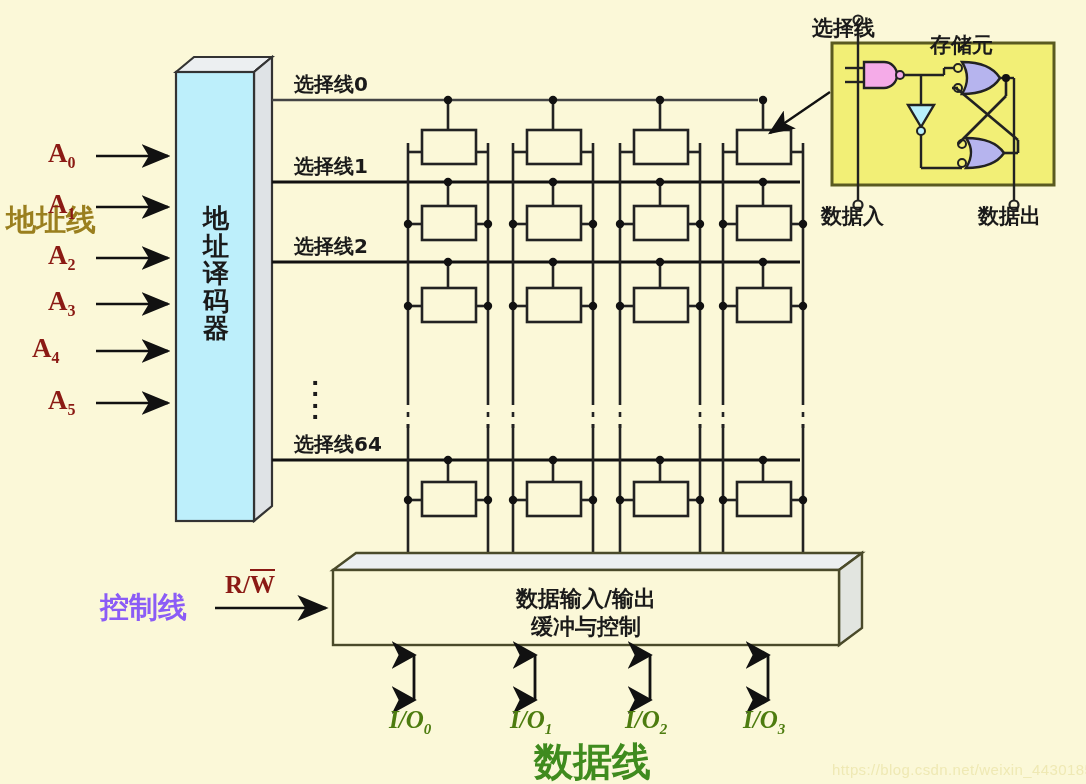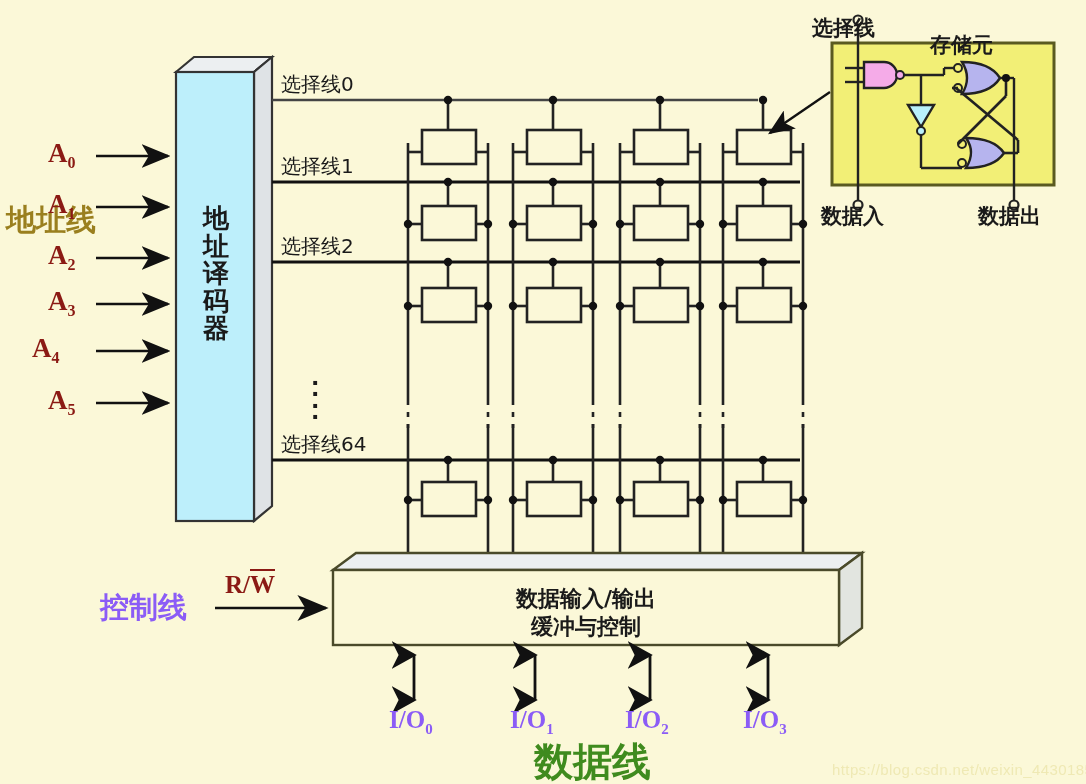--- a/index.html
+++ b/index.html
@@ -6,29 +6,29 @@
   body{width:1086px;height:784px;overflow:hidden;
        font-family:"Liberation Serif",serif;}
   #root{position:relative;width:1086px;height:784px;background:#fbf8d8;}
   svg{position:absolute;left:0;top:0;}
   .lbl{position:absolute;white-space:nowrap;line-height:1;}
   .addr-lbl{font-family:"Liberation Serif",serif;font-weight:bold;
             color:#8b1a14;font-size:27px;}
   .addr-lbl sub{font-size:16px;font-weight:bold;}
   .side-lbl{font-family:"DejaVu Sans",sans-serif;font-weight:bold;
             color:#9a7f1e;font-size:30px;line-height:1.02;text-align:center;}
-  .sel-lbl{font-family:"DejaVu Sans",sans-serif;font-weight:normal;
-           color:#1a1a1a;font-size:20px;}
+  .sel-lbl{font-family:"DejaVu Sans",sans-serif;font-weight:bold;
+           color:#1a1a1a;font-size:20px;margin-left:13px;}
   .ctrl-lbl{font-family:"DejaVu Sans",sans-serif;font-weight:bold;
             color:#8b5cf6;font-size:29px;}
   .rw-lbl{font-family:"Liberation Serif",serif;font-weight:bold;
           color:#8b1a14;font-size:25px;}
   .rw-lbl .ovl{border-top:2px solid #8b1a14;padding-top:0px;}
   .io-lbl{font-family:"Liberation Serif",serif;font-weight:bold;
-          color:#8b5cf6;font-size:25px;}
+          color:#4d7c0f;font-size:25px;font-style:italic;}
   .io-lbl sub{font-size:15px;}
   .data-lbl{font-family:"DejaVu Sans",sans-serif;font-weight:bold;
             color:#3f8b1e;font-size:39px;}
   .cell-lbl{font-family:"DejaVu Sans",sans-serif;font-weight:bold;
             color:#1a1a1a;font-size:21px;}
   .dec-lbl{font-family:"DejaVu Sans",sans-serif;font-weight:bold;
            color:#1a1a1a;font-size:26px;line-height:1.06;text-align:center;}
   .buf-lbl{font-family:"DejaVu Sans",sans-serif;font-weight:bold;
            color:#1a1a1a;font-size:22px;line-height:1.25;text-align:center;}
   .wm{font-family:"Liberation Sans",sans-serif;font-size:15px;

